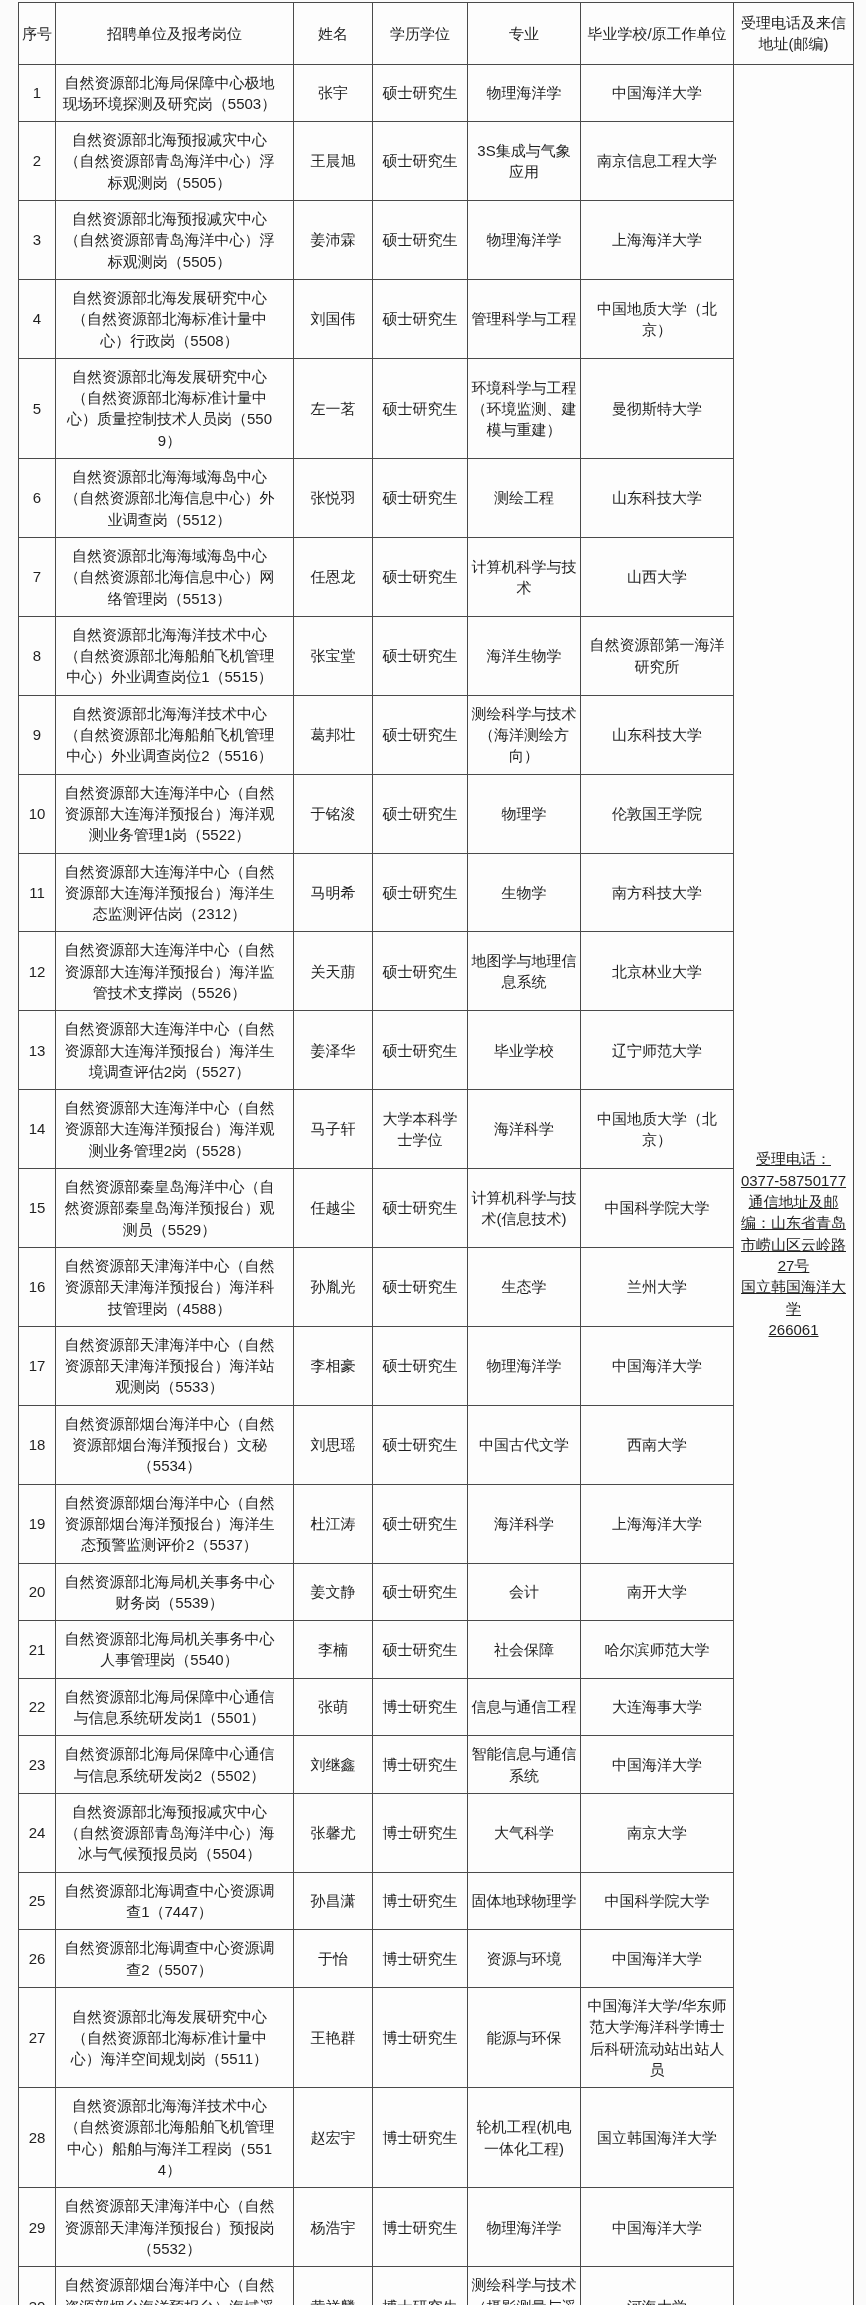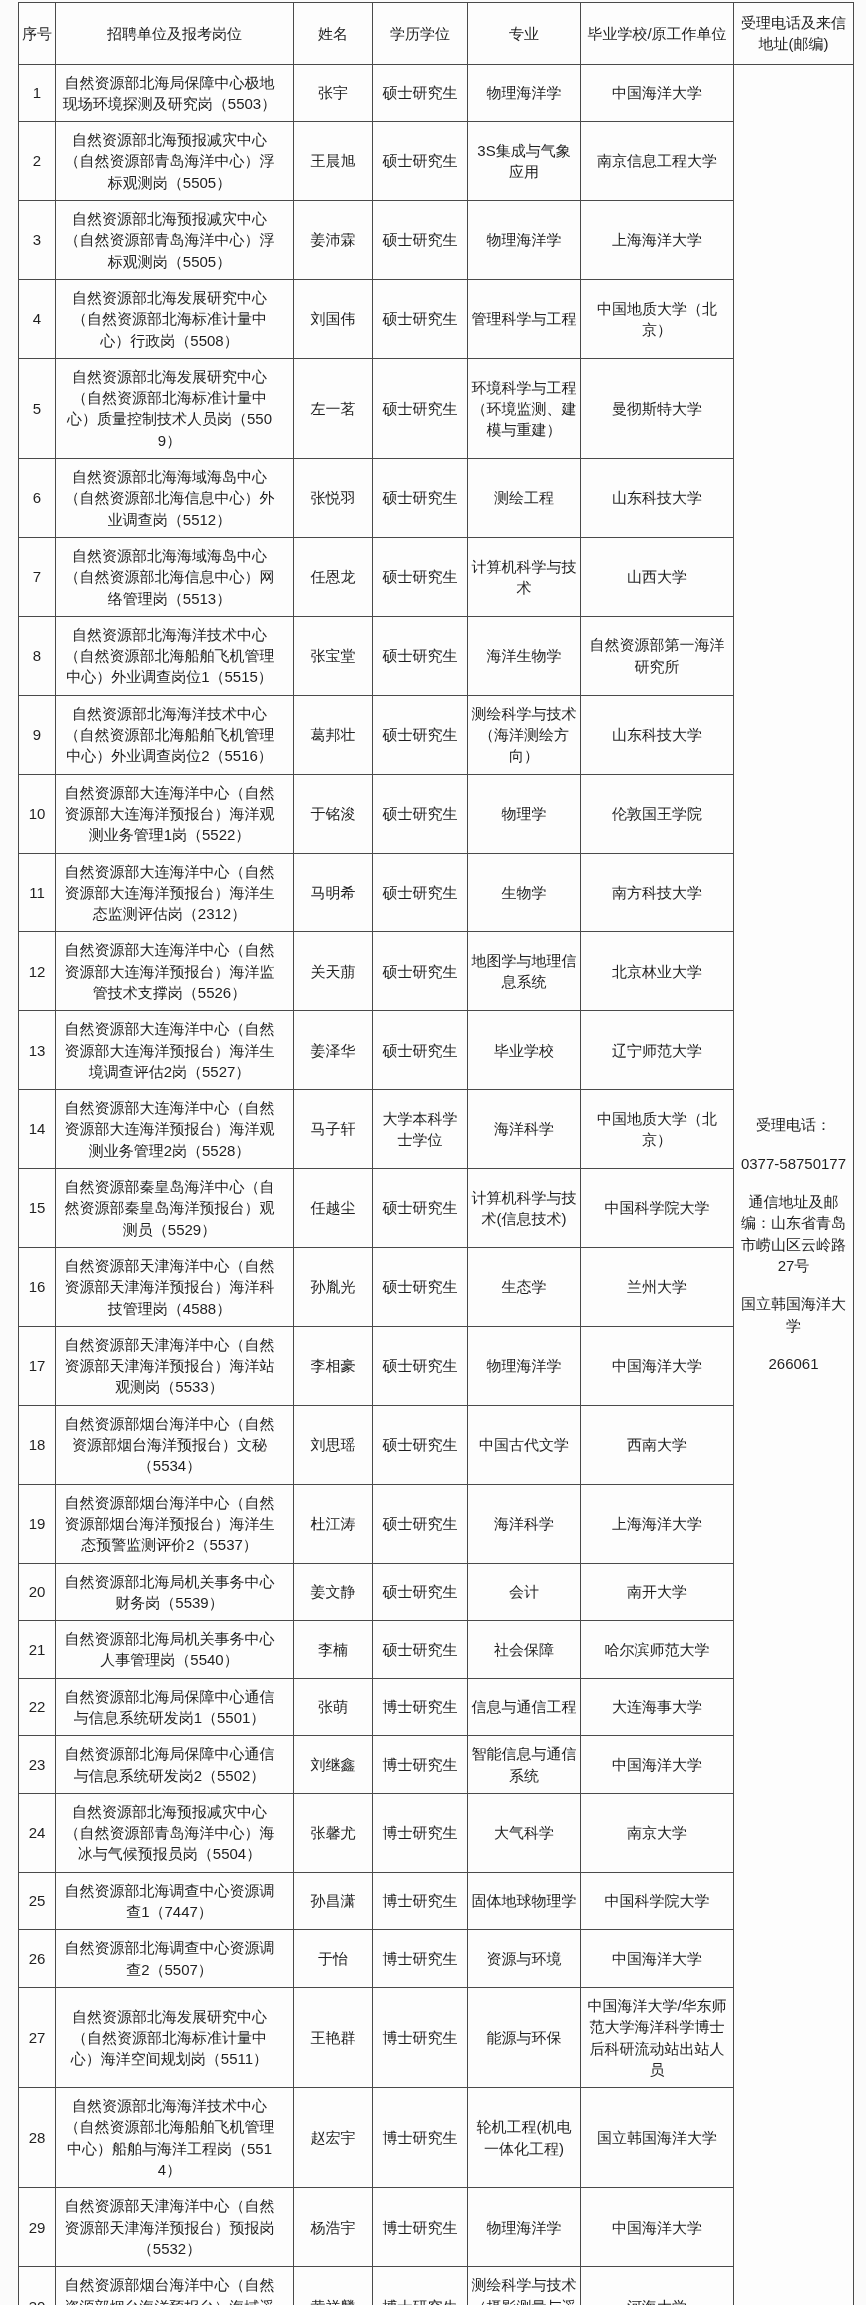--- a/index.html
+++ b/index.html
@@ -30,21 +30,21 @@
   .roster th { padding: 9px 2px; }
   col.c-no     { width: 37px; }
   col.c-pos    { width: 238px; }
   col.c-name   { width: 79px; }
   col.c-degree { width: 95px; }
   col.c-major  { width: 113px; }
   col.c-school { width: 153px; }
   col.c-contact{ width: 120px; }
   td.pos-cell { padding-left: 5px; padding-right: 15px; }
   td.contact-cell { vertical-align: middle; font-size: 15px; }
-  td.contact-cell .contact-line { margin: 17px auto; }
+  td.contact-cell .contact-line { margin: 0 auto; text-decoration: underline; }
 </style>
 </head>
 <body>
 
 <div class="table-wrap">
   <table class="roster">
     <colgroup>
       <col class="c-no">
         <col class="c-pos">
         <col class="c-name">

